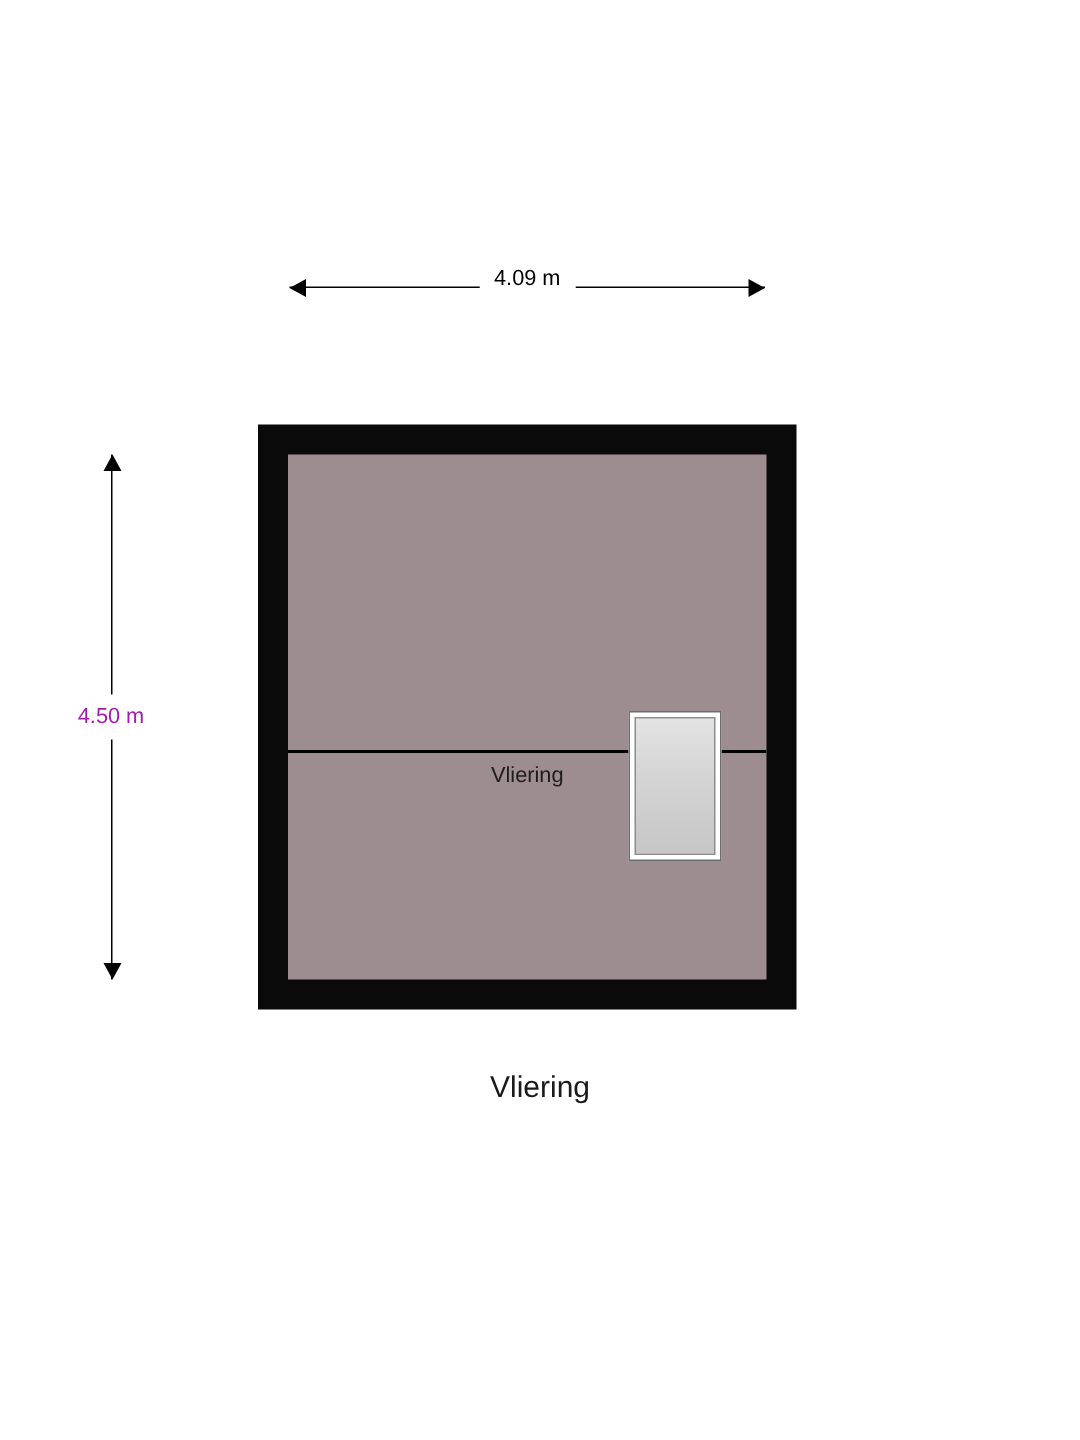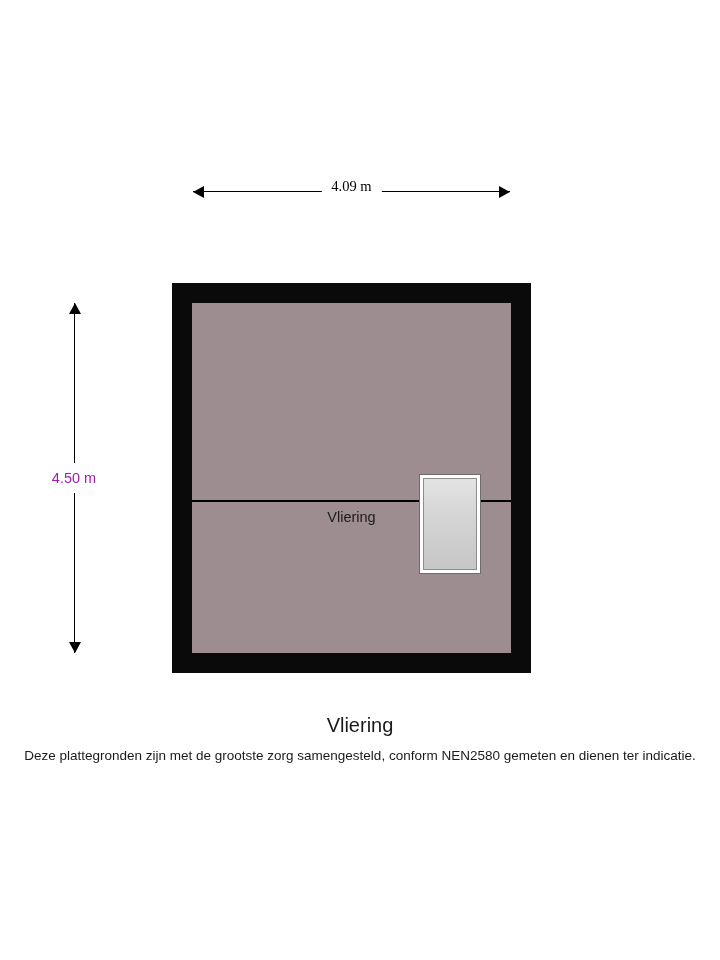--- a/index.html
+++ b/index.html
@@ -61,21 +61,20 @@
     position: absolute;
     left: 50%;
     top: -3px;
     transform: translateX(-50%);
     background: #ffffff;
     padding: 0 10px;
     font-size: 14.5px;
     line-height: 18px;
     color: #000;
     white-space: nowrap;
-    font-family: Liberation Serif, serif;
   }
 
   
   .dim-left {
     position: absolute;
     left: 63px;
     top: 303px;
     width: 24px;
     height: 350px;
   }
@@ -221,16 +220,15 @@
       <div class="ridge-line"></div>
       <div class="room-label">Vliering</div>
       <div class="stair-block">
         <div class="stair-fill"></div>
       </div>
     </div>
   </div>
 
   <div class="caption">
     <div class="caption-title">Vliering</div>
-    <div class="caption-line">Deze plattegronden zijn met de grootste zorg samengesteld, conform NEN2580 gemeten en dienen ter indicatie.</div>
   </div>
 
 </div>
 
 </body></html>

